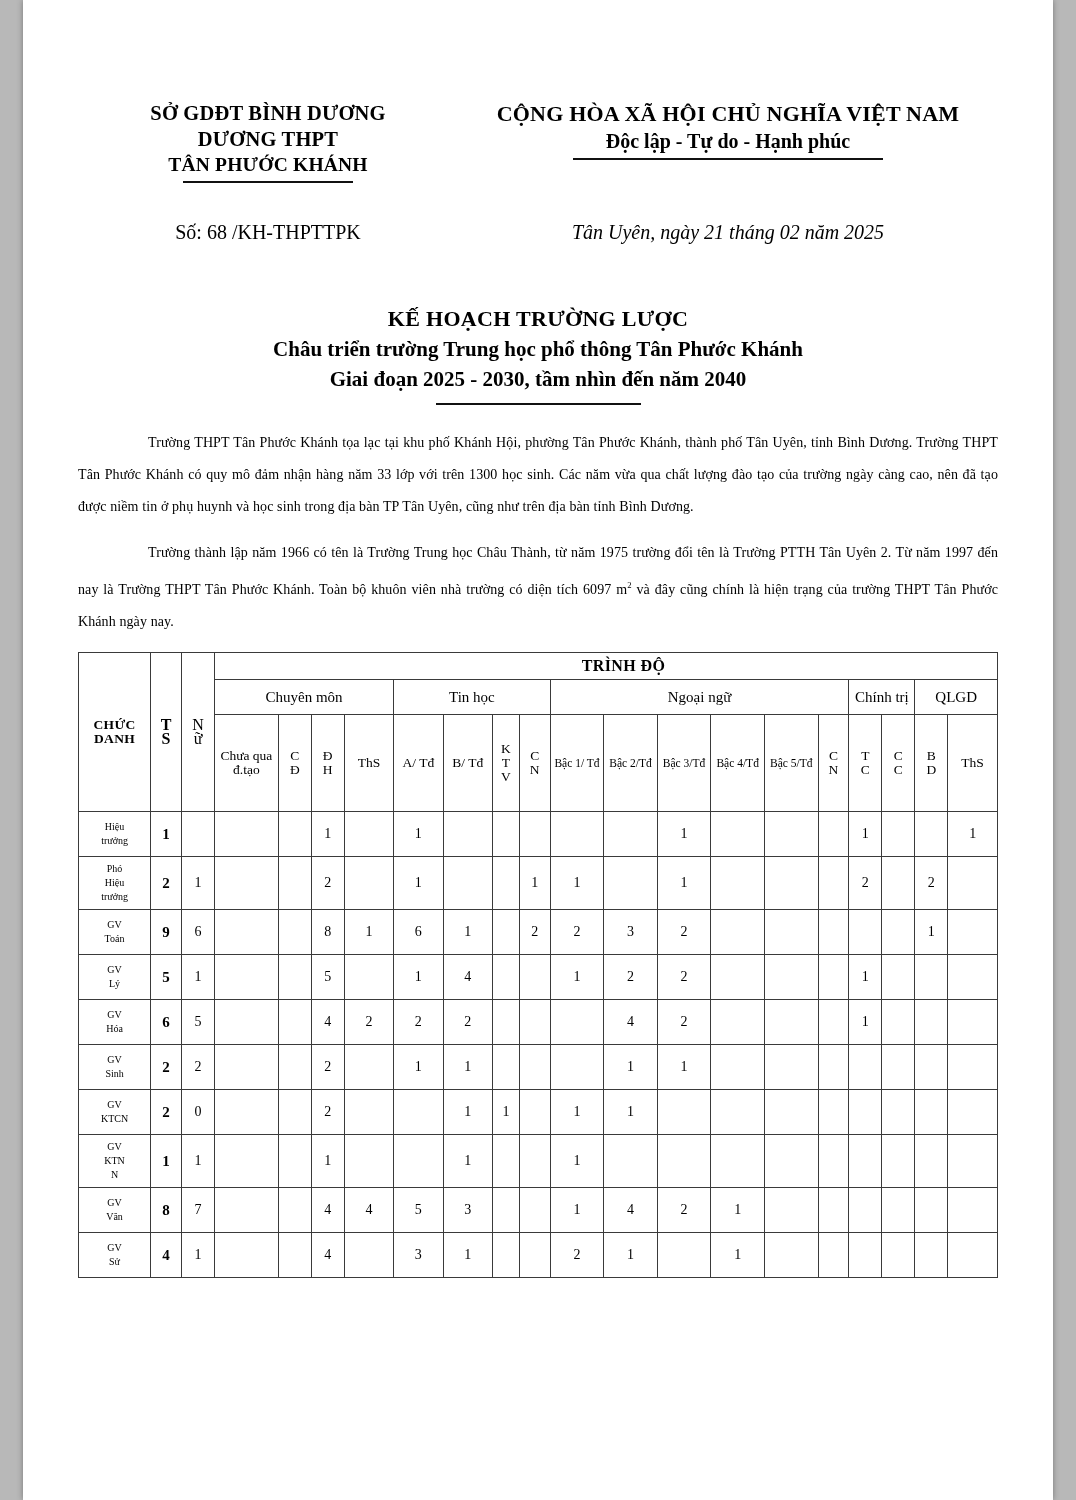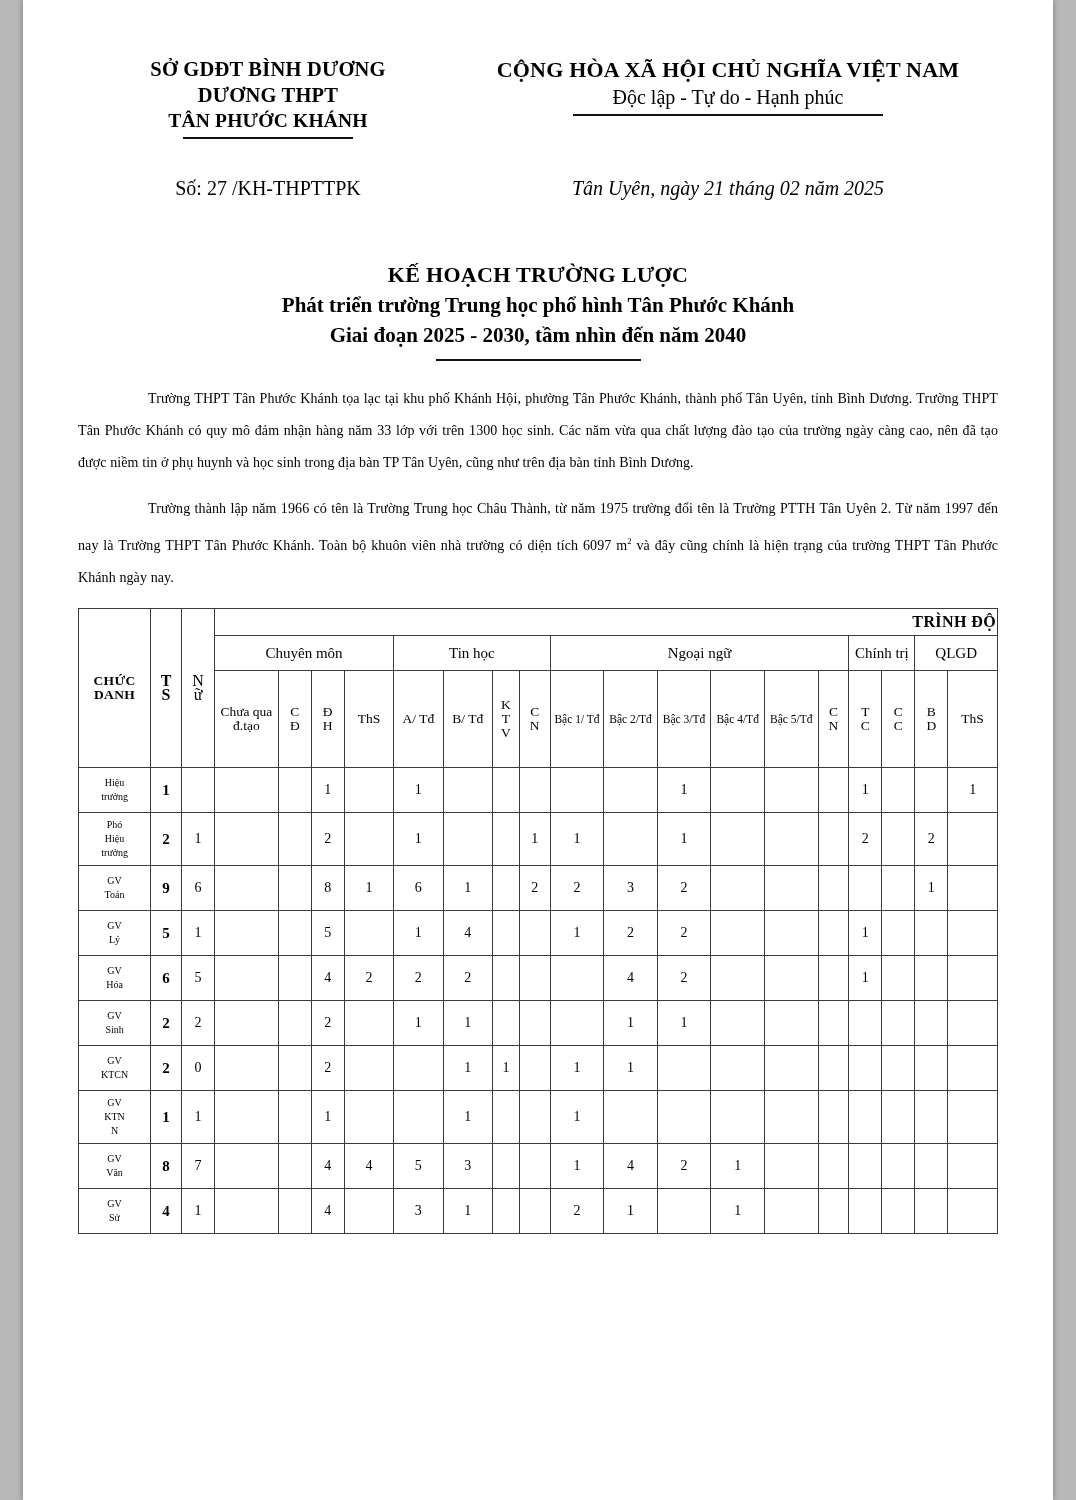--- a/index.html
+++ b/index.html
@@ -27,21 +27,21 @@
     left: 55px;
     top: 0;
     width: 920px;
     height: 1500px;
   }
 
   
   .header {
     display: flex;
     align-items: flex-start;
-    padding-top: 56px;
+    padding-top: 100px;
   }
   .hdr-left {
     width: 380px;
     text-align: center;
   }
   .hdr-right {
     flex: 1;
     text-align: center;
   }
   .org-line {
@@ -51,21 +51,21 @@
     letter-spacing: 0.2px;
   }
   .org-line.small { font-size: 19.5px; }
   .nat-line {
     font-weight: bold;
     font-size: 22px;
     line-height: 28px;
     letter-spacing: 0.2px;
   }
   .motto {
-    font-weight: normal;
+    font-weight: bold;
     font-size: 20px;
     line-height: 27px;
   }
   .rule {
     height: 2px;
     background: #111;
     margin: 3px auto 0 auto;
   }
   .rule-left { width: 170px; }
   .rule-right { width: 310px; }
@@ -172,27 +172,27 @@
       <div class="rule rule-left"></div>
     </div>
     <div class="hdr-right">
       <div class="nat-line">CỘNG HÒA XÃ HỘI CHỦ NGHĨA VIỆT NAM</div>
       <div class="motto">Độc lập - Tự do - Hạnh phúc</div>
       <div class="rule rule-right"></div>
     </div>
   </div>
 
   <div class="subhdr">
-    <div class="subhdr-left">Số:  27 /KH-THPTTPK</div>
+    <div class="subhdr-left">Số:  68 /KH-THPTTPK</div>
     <div class="subhdr-right">Tân Uyên, ngày  21 tháng  02  năm 2025</div>
   </div>
 
   <div class="title-block">
     <div class="title-main">KẾ HOẠCH TRƯỜNG LƯỢC</div>
-    <div class="title-sub">Phát triển trường Trung học phổ hình Tân Phước Khánh</div>
+    <div class="title-sub">Châu triển trường Trung học phổ thông Tân Phước Khánh</div>
     <div class="title-sub">Giai đoạn 2025 - 2030, tầm nhìn đến năm 2040</div>
     <div class="rule-title"></div>
   </div>
 
   <p class="para">Trường THPT Tân Phước Khánh tọa lạc tại khu phố Khánh Hội, phường Tân Phước Khánh, thành phố Tân Uyên, tỉnh Bình Dương. Trường THPT Tân Phước Khánh có quy mô đảm nhận hàng năm 33 lớp với trên 1300 học sinh. Các năm vừa qua chất lượng đào tạo của trường ngày càng cao, nên đã tạo được niềm tin ở  phụ huynh và học sinh trong địa bàn TP Tân Uyên, cũng như trên địa bàn tỉnh Bình Dương.</p>
 
   <p class="para tight"><span>Trường thành lập năm 1966 có tên là Trường Trung học Châu Thành, từ năm 1975 trường đổi tên là Trường PTTH Tân Uyên 2. Từ năm 1997 đến nay là Trường THPT Tân Phước Khánh. Toàn bộ khuôn viên nhà trường có diện tích 6097 m</span><sup>2</sup><span> và đây cũng chính là hiện trạng của trường THPT Tân Phước Khánh ngày nay.</span></p>
 
 
   <div class="tbl-wrap">
@@ -226,21 +226,21 @@
           <span>CHỨC DANH</span>
         </th>
         <th class="big" rowspan="3">
           <div>T</div>
           <div>S</div>
         </th>
         <th class="big" rowspan="3" style="font-weight:normal;">
           <div>N</div>
           <div>ữ</div>
         </th>
-        <th class="trinhdo" colspan="18" style="text-align:right; padding-left:36px;">TRÌNH ĐỘ</th>
+        <th class="trinhdo" colspan="18" style="text-align:center; padding-left:36px;">TRÌNH ĐỘ</th>
       </tr>
       <tr>
         <th class="grp" colspan="4">Chuyên môn</th>
         <th class="grp" colspan="4">Tin học</th>
         <th class="grp" colspan="6">Ngoại ngữ</th>
         <th class="grp" colspan="2">Chính trị</th>
         <th class="grp" colspan="2">QLGD</th>
       </tr>
       <tr>
         <th class="sub">Chưa qua đ.tạo</th>

